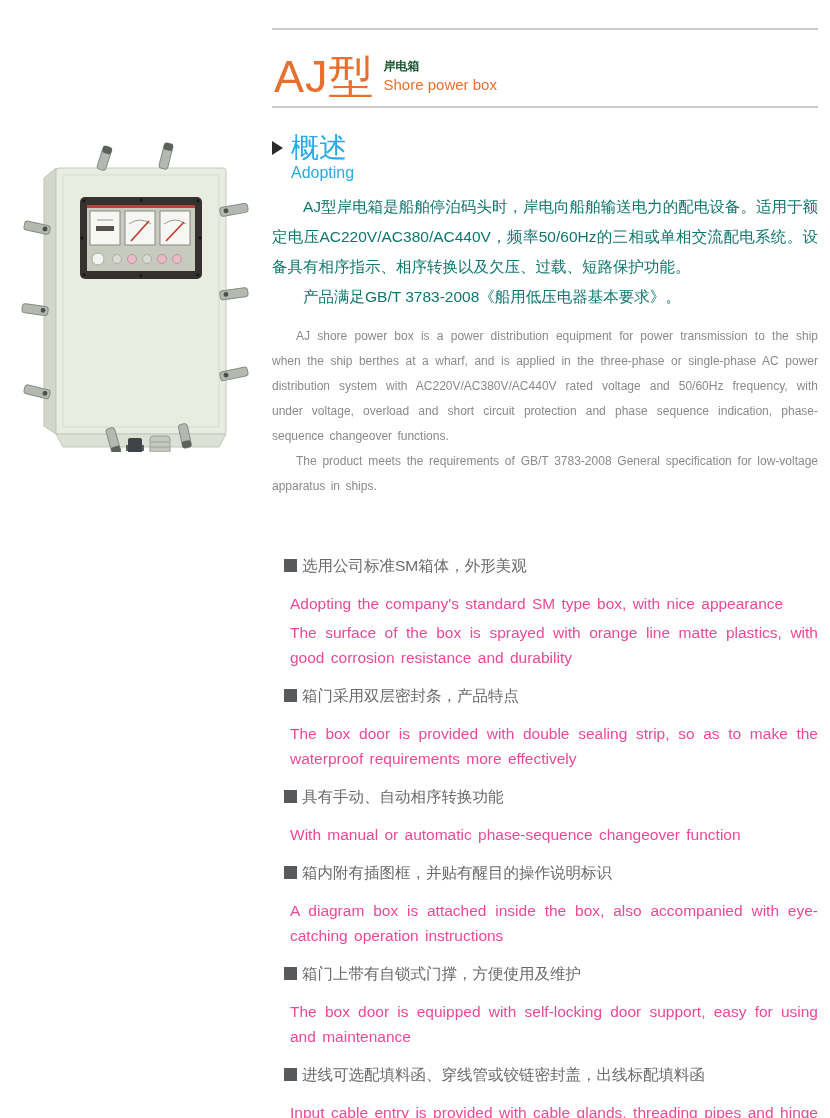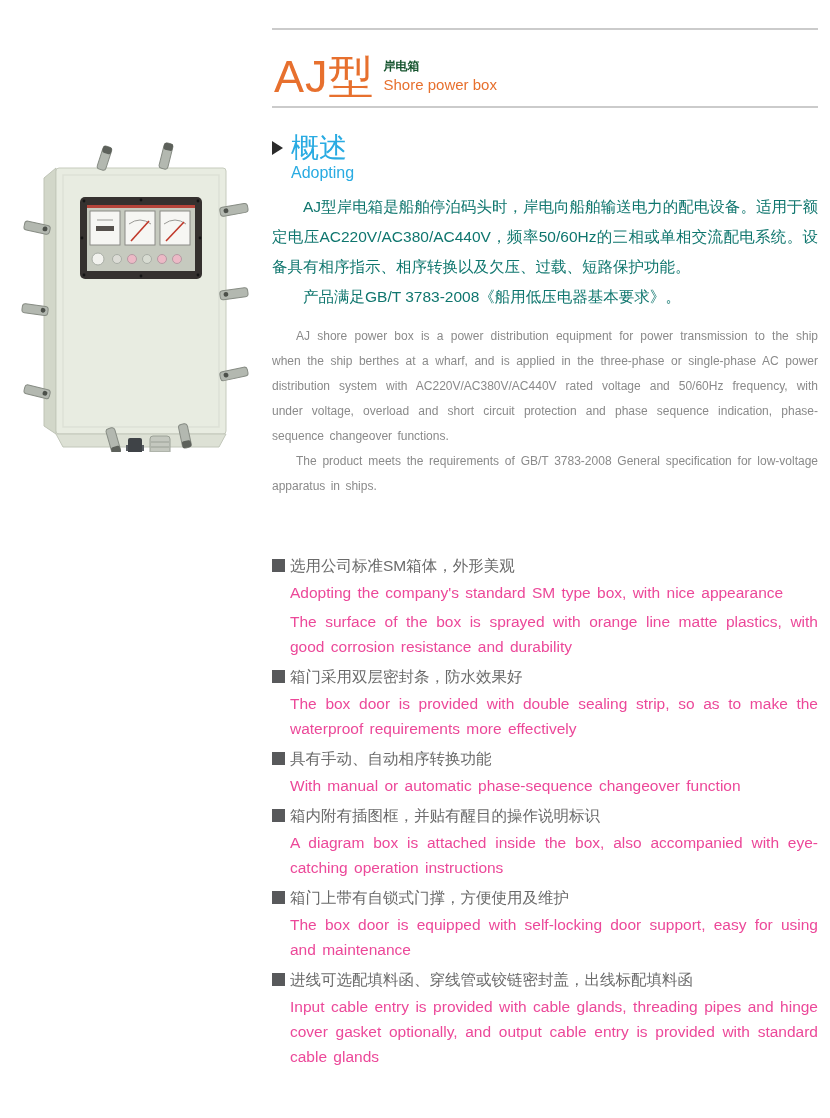--- a/index.html
+++ b/index.html
@@ -30,21 +30,21 @@
   .p-cn{font-size:15.5px;color:#0f766e;line-height:30px;text-align:justify;
         text-indent:2em;margin:0;}
   .p-cn.first{margin-top:10px;}
   .p-en{font-size:12px;color:#8a8a8a;line-height:25px;text-align:justify;
         text-indent:2em;margin:0;word-spacing:2px;}
   .gap12{height:12px;}
 
   
   .features{position:absolute;left:272px;top:532px;width:546px;}
   .feature-list{margin-top:20px;}
-  .f-cn{font-size:15.5px;color:#6a6a6a;line-height:27px;margin:0;}
+  .f-cn{font-size:15.5px;color:#6a6a6a;line-height:27px;margin:12px;}
   .sq{display:inline-block;width:13px;height:13px;background:#58595b;
       margin-right:5px;vertical-align:-1px;}
   .f-en{font-size:15.5px;color:#ec4899;line-height:25px;text-align:justify;
         margin:1px 0 4px 18px;word-spacing:2px;}
 
   
   .photo{position:absolute;left:14px;top:142px;width:240px;height:310px;margin:0;}
 </style>
 </head>
 <body>
@@ -191,21 +191,21 @@
 
     <div class="feature-list">
       <div class="feature">
         <p class="f-cn"><span class="sq"></span><span>选用公司标准SM箱体，外形美观</span></p>
         <p class="f-en">Adopting the company's standard SM type box, with nice appearance</p>
       </div>
       <div class="feature">
         <p class="f-en">The surface of the box is sprayed with orange line matte plastics, with good corrosion resistance and durability</p>
       </div>
       <div class="feature">
-        <p class="f-cn"><span class="sq"></span><span>箱门采用双层密封条，防水效果好</span></p>
+        <p class="f-cn"><span class="sq"></span><span>箱门采用双层密封条，产品特点</span></p>
         <p class="f-en">The box door is provided with double sealing strip, so as to make the waterproof requirements more effectively</p>
       </div>
       <div class="feature">
         <p class="f-cn"><span class="sq"></span><span>具有手动、自动相序转换功能</span></p>
         <p class="f-en">With manual or automatic phase-sequence changeover function</p>
       </div>
       <div class="feature">
         <p class="f-cn"><span class="sq"></span><span>箱内附有插图框，并贴有醒目的操作说明标识</span></p>
         <p class="f-en">A diagram box is attached inside the box, also accompanied with eye-catching operation instructions</p>
       </div>

